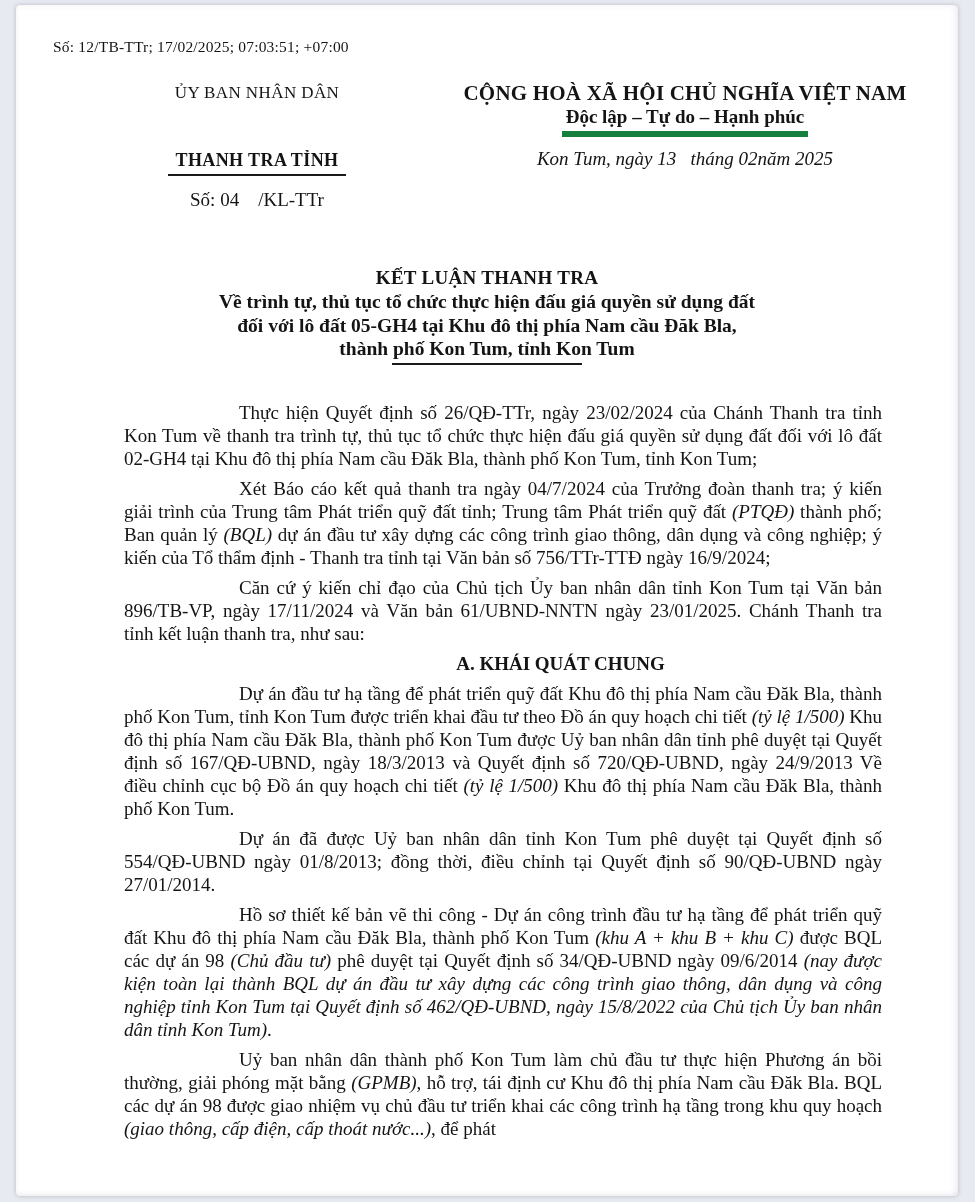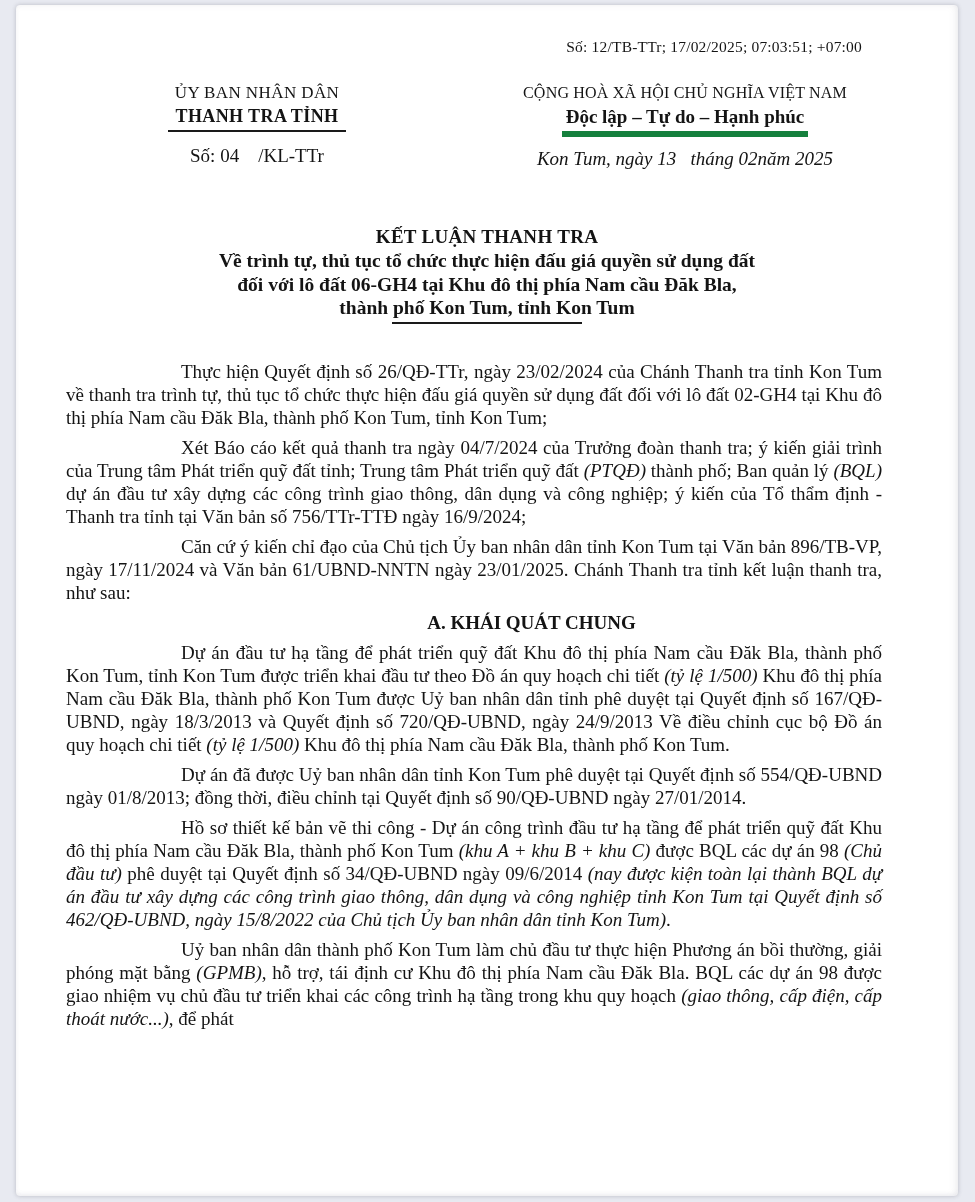--- a/index.html
+++ b/index.html
@@ -10,41 +10,41 @@
     color:#141414;
     -webkit-font-smoothing:antialiased;
   }
   .page{
     position:absolute;left:16px;top:5px;width:942px;height:1191px;
     background:#ffffff;border-radius:4px;
     box-shadow:0 0 4px rgba(60,60,80,.28), inset -3px 0 6px rgba(120,120,140,.10), inset 0 -2px 4px rgba(120,120,140,.07);
   }
   .scan-meta{
     margin:33px 96px 0 0;
-    text-align:right;font-size:15.5px;letter-spacing:.2px;white-space:pre-wrap;
+    text-align:left;font-size:15.5px;letter-spacing:.2px;white-space:pre-wrap;padding-left:37px;
   }
   .hdr{
     display:flex;justify-content:space-between;
     padding:26px 44px 0 85px;
   }
   .hdr-left{width:312px;text-align:center;}
   .hdr-right{width:458px;text-align:center;}
   .agency-top{font-size:17px;letter-spacing:.4px;line-height:22px;}
   .agency-name{display:inline-block;font-size:18px;font-weight:bold;letter-spacing:.4px;
-    padding:1px 8px 3px 8px;border-bottom:2px solid #1a1a1a;line-height:22px;}
+    padding:1px 8px 3px 8px;border-bottom:2px solid #1a1a1a;line-height:22px;margin-top:44px;}
   .doc-number{margin-top:13px;font-size:19px;white-space:pre-wrap;}
-  .motto1{font-size:16px;font-weight:normal;letter-spacing:.2px;line-height:22px;}
+  .motto1{font-size:21px;font-weight:bold;letter-spacing:.2px;line-height:22px;}
   .motto2{display:inline-block;font-size:19px;font-weight:bold;
     padding:1px 4px 3px 4px;border-bottom:6px solid #15803d;line-height:23px;}
   .place-date{margin-top:11px;font-size:19px;font-style:italic;white-space:pre-wrap;}
   .title-block{margin-top:55px;text-align:center;font-weight:bold;}
   .title-main{font-size:19px;letter-spacing:.3px;line-height:24px;}
   .title-sub{font-size:19.5px;line-height:23.5px;}
   .title-rule{width:190px;border:0;border-top:2px solid #1a1a1a;margin:2px auto 0 auto;}
-  .doc-body{margin-top:36px;padding:0 76px 0 50px;}
+  .doc-body{margin-top:36px;padding:0 76px 0 108px;}
   .doc-body p{
     margin:0 0 7px 0;font-size:19px;line-height:23px;
     text-align:justify;text-indent:115px;
   }
   .doc-body .section-heading{
     margin:1px 0 7px 0;font-size:19px;line-height:23px;font-weight:bold;
     text-indent:115px;text-align:center;
   }
   .em{font-style:italic;margin-top:39px;}
 </style>
@@ -64,21 +64,21 @@
     <div class="hdr-right">
       <div class="motto1">CỘNG HOÀ XÃ HỘI CHỦ NGHĨA VIỆT NAM</div>
       <div><span class="motto2">Độc lập – Tự do – Hạnh phúc</span></div>
       <div class="place-date">Kon Tum, ngày 13   tháng 02năm 2025</div>
     </div>
   </div>
 
   <div class="title-block">
     <div class="title-main">KẾT LUẬN THANH TRA</div>
     <div class="title-sub">Về trình tự, thủ tục tổ chức thực hiện đấu giá quyền sử dụng đất</div>
-    <div class="title-sub">đối với lô đất 06-GH4 tại Khu đô thị phía Nam cầu Đăk Bla,</div>
+    <div class="title-sub">đối với lô đất 05-GH4 tại Khu đô thị phía Nam cầu Đăk Bla,</div>
     <div class="title-sub">thành phố Kon Tum, tỉnh Kon Tum</div>
     <hr class="title-rule">
   </div>
 
   <div class="doc-body">
     <p><span>Thực hiện Quyết định số 26/QĐ-TTr, ngày 23/02/2024 của Chánh Thanh tra tỉnh Kon Tum về thanh tra trình tự, thủ tục tổ chức thực hiện đấu giá quyền sử dụng đất đối với lô đất 02-GH4 tại Khu đô thị phía Nam cầu Đăk Bla, thành phố Kon Tum, tỉnh Kon Tum;</span></p>
     <p><span>Xét Báo cáo kết quả thanh tra ngày 04/7/2024 của Trưởng đoàn thanh tra; ý kiến giải trình của Trung tâm Phát triển quỹ đất tỉnh; Trung tâm Phát triển quỹ đất </span><span class="em">(PTQĐ)</span><span> thành phố; Ban quản lý </span><span class="em">(BQL)</span><span> dự án đầu tư xây dựng các công trình giao thông, dân dụng và công nghiệp; ý kiến của Tổ thẩm định - Thanh tra tỉnh tại Văn bản số 756/TTr-TTĐ ngày 16/9/2024;</span></p>
     <p><span>Căn cứ ý kiến chỉ đạo của Chủ tịch Ủy ban nhân dân tỉnh Kon Tum tại Văn bản 896/TB-VP, ngày 17/11/2024 và Văn bản 61/UBND-NNTN ngày 23/01/2025. Chánh Thanh tra tỉnh kết luận thanh tra, như sau:</span></p>
     <div class="section-heading">A. KHÁI QUÁT CHUNG</div>
     <p><span>Dự án đầu tư hạ tầng để phát triển quỹ đất Khu đô thị phía Nam cầu Đăk Bla, thành phố Kon Tum, tỉnh Kon Tum được triển khai đầu tư theo Đồ án quy hoạch chi tiết </span><span class="em">(tỷ lệ 1/500)</span><span> Khu đô thị phía Nam cầu Đăk Bla, thành phố Kon Tum được Uỷ ban nhân dân tỉnh phê duyệt tại Quyết định số 167/QĐ-UBND, ngày 18/3/2013 và Quyết định số 720/QĐ-UBND, ngày 24/9/2013 Về điều chỉnh cục bộ Đồ án quy hoạch chi tiết </span><span class="em">(tỷ lệ 1/500)</span><span> Khu đô thị phía Nam cầu Đăk Bla, thành phố Kon Tum.</span></p>

